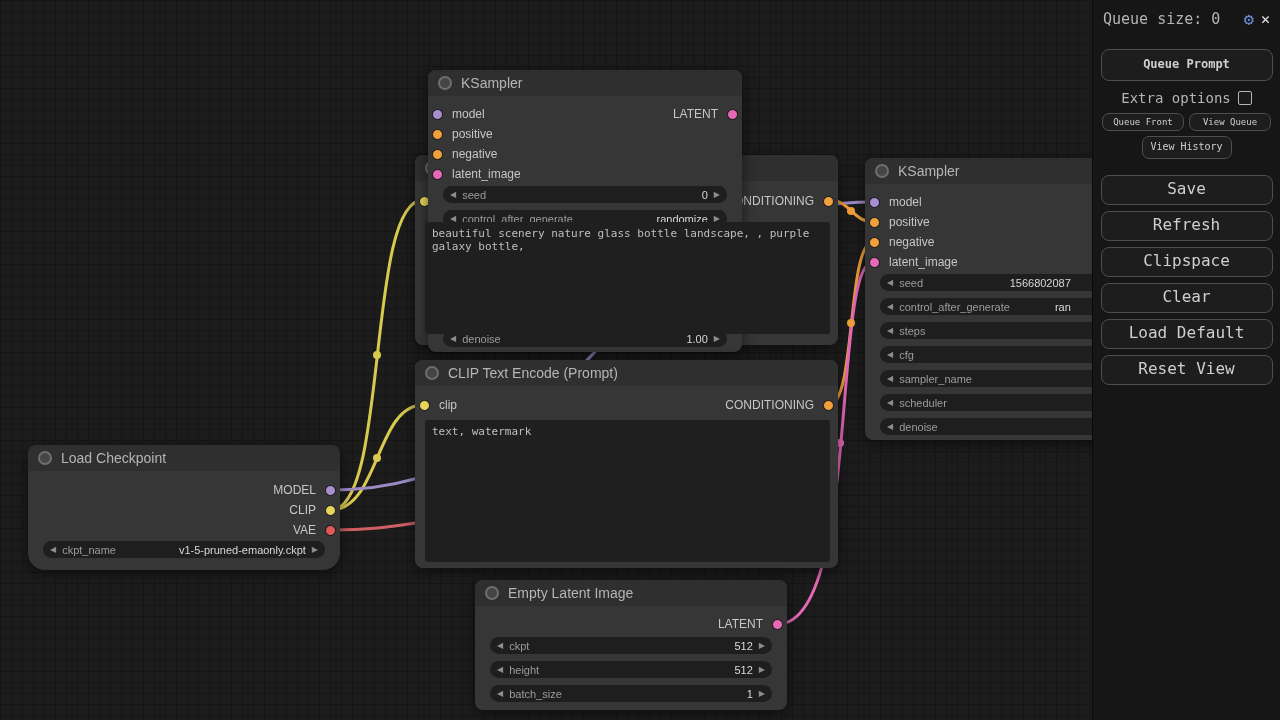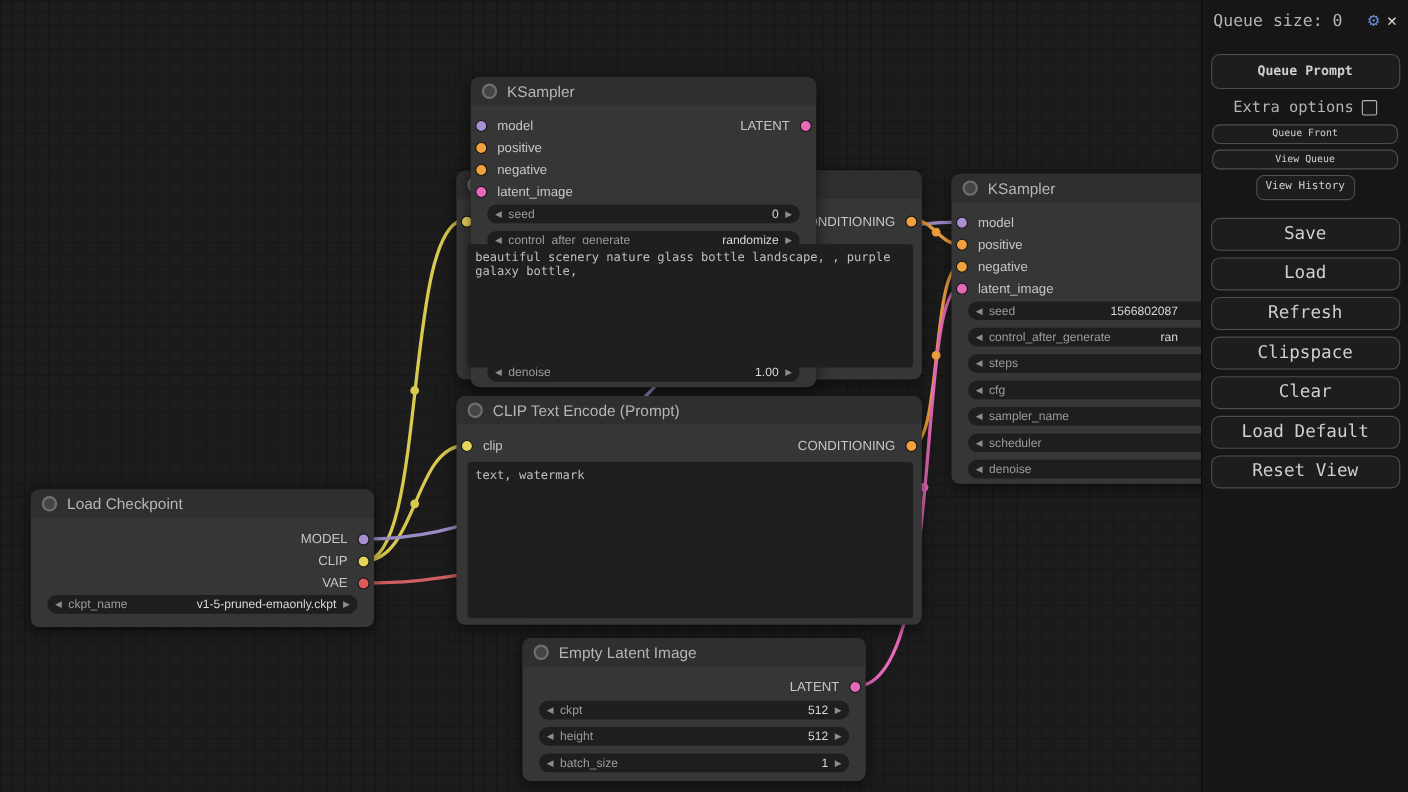--- a/index.html
+++ b/index.html
@@ -41,21 +41,21 @@
   .sb-top{display:flex;align-items:center;gap:7px;padding:9px 10px 2px 10px;font-size:15px;}
   .sb-queue-label{flex:1;white-space:nowrap;}
   .gear{color:#6e8cd6;font-size:17px;cursor:pointer;}
   .xclose{color:#e2e2e2;font-size:15px;cursor:pointer;}
   .sb-btn{display:block;background:#1d1d1d;border:1px solid #4e4e4e;border-radius:8px;
     color:#cfcfcf;font-family:"DejaVu Sans Mono",monospace;text-align:center;cursor:pointer;}
   .qp{width:170px;height:30px;margin:18px auto 0 auto;font-size:12px;line-height:28px;font-weight:bold;}
   .sb-extra{display:flex;align-items:center;justify-content:center;gap:7px;
     margin-top:9px;font-size:14px;}
   .cbox{width:12px;height:12px;border:1px solid #b5b5b5;border-radius:2px;background:#1a1a1a;cursor:pointer;}
-  .sb-small-row{display:flex;gap:5px;margin:7px 9px 0 9px;flex-direction:column;}
+  .sb-small-row{display:flex;gap:5px;margin:7px 9px 0 9px;}
   .sb-small{flex:1;font-size:9px;padding:3px 0;border-radius:7px;}
   .vh{width:76px;margin:5px auto 0 auto;font-size:10px;padding:4px 6px;border-radius:7px;line-height:1.25;text-align:center;}
   .sb-stack{margin-top:16px;}
   .big{width:170px;height:28px;margin:6px auto 0 auto;font-size:16px;line-height:26px;}
 </style>
 </head>
 <body>
 
 <div id="stage">
 
@@ -210,21 +210,21 @@
       <span class="pdot c-clip"></span>
       <span>clip</span>
     </div>
     <div class="port out" style="top:39px">
       <span class="pdot c-cond"></span>
       <span>CONDITIONING</span>
     </div>
   </div>
   <div class="ta" style="left:425px;top:420px;width:405px;height:142px;">text, watermark</div>
 
-  <div class="node z4" style="left:28px;top:445px;width:312px;height:125px;">
+  <div class="node z4" style="left:28px;top:445px;width:312px;height:125px;border-radius:17px;">
     <div class="ntitle">
       <span class="ndot"></span>
       <span>Load Checkpoint</span>
     </div>
     <div class="port out" style="top:39px">
       <span class="pdot c-model"></span>
       <span>MODEL</span>
     </div>
     <div class="port out" style="top:59px">
       <span class="pdot c-clip"></span>
@@ -282,21 +282,20 @@
       <span>Extra options</span>
       <span class="cbox"></span>
     </div>
     <div class="sb-small-row">
       <div class="sb-btn sb-small">Queue Front</div>
       <div class="sb-btn sb-small">View Queue</div>
     </div>
     <div class="sb-btn vh">View History</div>
     <div class="sb-stack">
       <div class="sb-btn big">Save</div>
-      <div class="sb-btn big">Load</div>
       <div class="sb-btn big">Refresh</div>
       <div class="sb-btn big">Clipspace</div>
       <div class="sb-btn big">Clear</div>
       <div class="sb-btn big">Load Default</div>
       <div class="sb-btn big">Reset View</div>
     </div>
   </div>
 
 </div>
 

